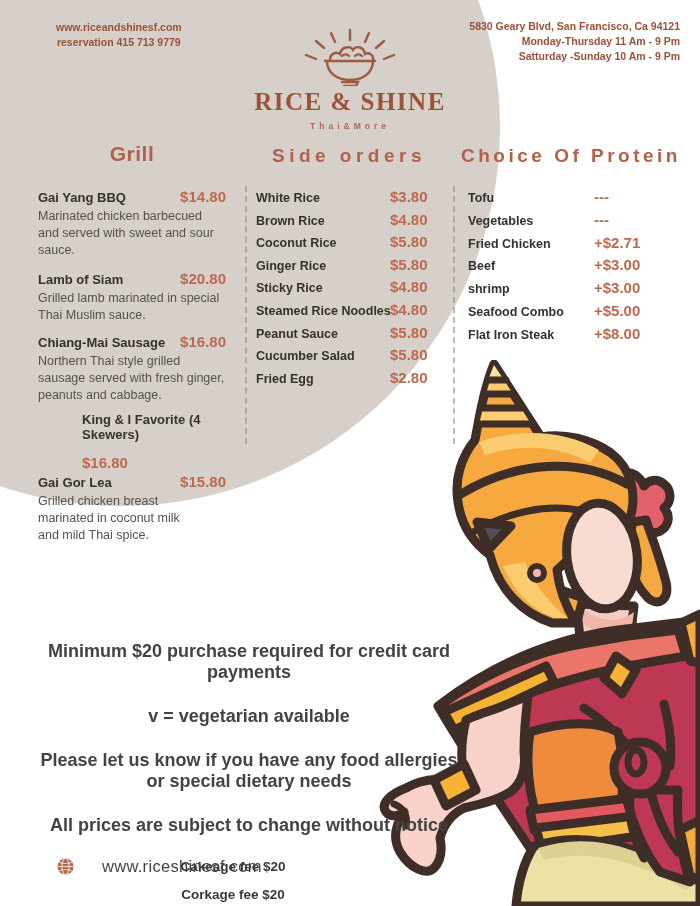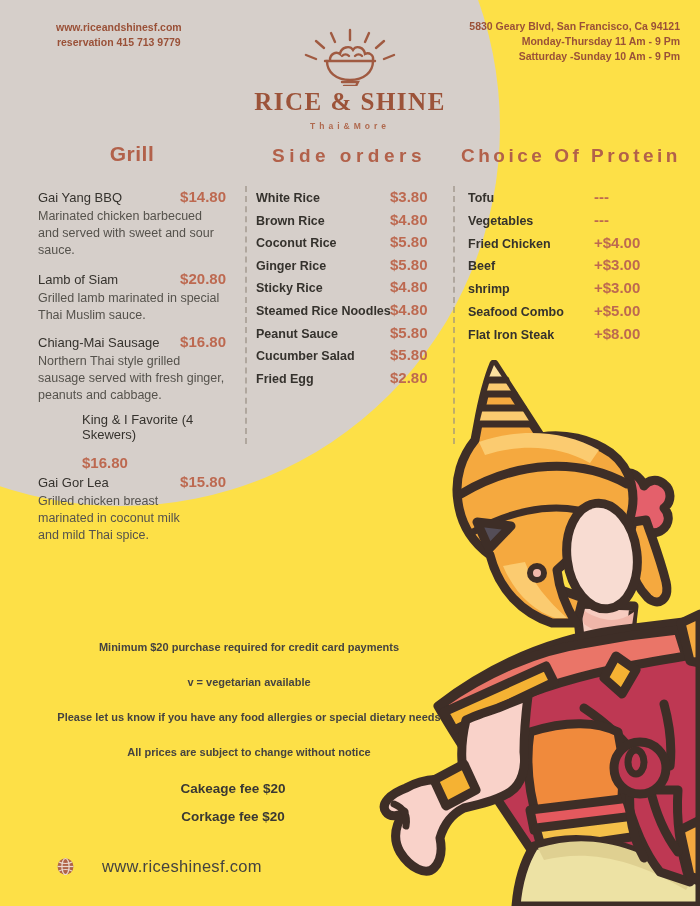--- a/index.html
+++ b/index.html
@@ -1,16 +1,16 @@
 <!DOCTYPE html>
 <html><head>
 <meta charset="utf-8">
 <style>
   html,body{margin:0;padding:0;background:#b9b9b9;}
-  .page{position:relative;width:700px;height:906px;overflow:hidden;background:#fde047;
+  .page{position:relative;width:700px;height:906px;overflow:hidden;background:#ffffff;
         font-family:"Liberation Sans",sans-serif;}
   .bg-circle{position:absolute;left:-258px;top:-252px;width:758px;height:758px;
              border-radius:50%;background:#d6cfca;}
 
   
   .contact-left{position:absolute;left:56px;top:20px;text-align:center;
     font-size:10.5px;font-weight:700;color:#9a5138;line-height:1.45;}
   .contact-right{position:absolute;right:20px;top:19px;text-align:right;
     font-size:10.5px;font-weight:700;color:#9a5138;line-height:1.45;}
 
@@ -20,21 +20,21 @@
     color:#9c5339;font-weight:700;margin-top:2px;white-space:nowrap;}
   .logo-sub{font-size:8.5px;letter-spacing:4px;color:#b06a4f;font-weight:700;margin-top:5px;}
 
   
   h2.sec{font-weight:800;color:#b2614a;text-align:center;margin:0;}
   .col-grill{position:absolute;left:38px;top:142px;width:188px;}
   .col-grill h2{font-size:21px;letter-spacing:.5px;margin-bottom:22px;}
   .g-item{margin-bottom:11px;}
   .g-item.m2{margin-bottom:9px;} .g-item.m3{margin-bottom:8px;} .g-item.m4{margin-bottom:2px;margin-left:44px;}
   .g-row{display:flex;justify-content:space-between;align-items:baseline;}
-  .g-name{font-size:13px;font-weight:400;color:#35322d;}
+  .g-name{font-size:13px;font-weight:700;color:#35322d;}
   .g-price{font-size:15px;font-weight:700;color:#bd6950;}
   .g-desc{font-size:12.5px;color:#55524c;line-height:1.36;margin-top:3px;}
   .g-flex{display:flex;justify-content:space-between;}
   .g-flex .g-desc{width:152px;}
   .g-flex .g-price{margin-top:12px;}
 
   .divider{position:absolute;top:186px;height:258px;border-left:2px dashed #978d82;opacity:.6;}
   .div1{left:245px;} .div2{left:453px;}
 
   .col-side{position:absolute;left:256px;top:145px;width:186px;}
@@ -44,21 +44,21 @@
   .s-price{font-size:15px;font-weight:700;color:#bd6950;}
 
   .col-protein{position:absolute;left:452px;top:145px;width:238px;}
   .col-protein h2{font-size:19px;letter-spacing:3.5px;margin-bottom:21px;white-space:nowrap;}
   .p-row{display:flex;align-items:baseline;margin-bottom:5.8px;padding-left:16px;}
   .p-name{width:126px;font-size:12.5px;font-weight:700;color:#35322d;white-space:nowrap;}
   .p-price{font-size:15px;font-weight:700;color:#bd6950;}
 
   
   .notes{position:absolute;left:0;top:641px;width:466px;text-align:center;}
-  .note{font-size:11px;font-weight:600;color:#454340;margin:0 0 23px;padding-left:32px;}
+  .note{font-size:18px;font-weight:600;color:#454340;margin:0 0 23px;padding-left:32px;}
   .fee{font-size:13.5px;font-weight:700;color:#3a3833;margin:0 0 13px;}
 
   .site{position:absolute;left:56px;top:857px;display:flex;align-items:flex-start;gap:27px;}
   .site-text{font-size:16.5px;color:#45433f;letter-spacing:.3px;}
 
   .dancer{position:absolute;left:378px;top:360px;width:322px;height:546px;}
 </style>
 </head>
 <body>
 
@@ -183,21 +183,21 @@
     <div class="p-row">
         <span class="p-name">Tofu</span>
         <span class="p-price">---</span>
       </div>
     <div class="p-row">
         <span class="p-name">Vegetables</span>
         <span class="p-price">---</span>
       </div>
     <div class="p-row">
         <span class="p-name">Fried Chicken</span>
-        <span class="p-price">+$4.00</span>
+        <span class="p-price">+$2.71</span>
       </div>
     <div class="p-row">
         <span class="p-name">Beef</span>
         <span class="p-price">+$3.00</span>
       </div>
     <div class="p-row">
         <span class="p-name">shrimp</span>
         <span class="p-price">+$3.00</span>
       </div>
     <div class="p-row">

